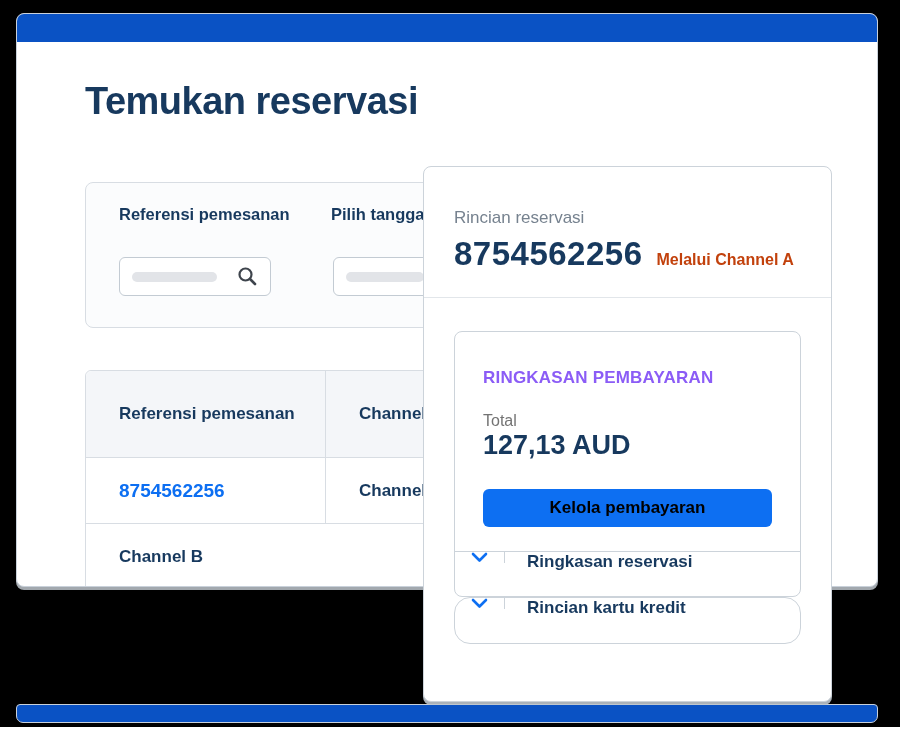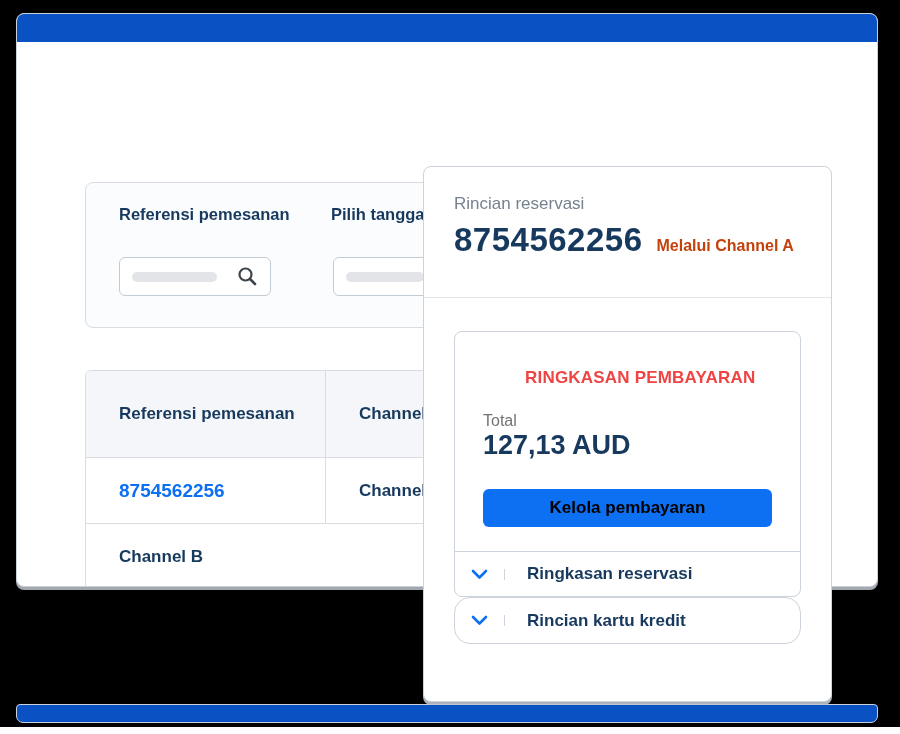--- a/index.html
+++ b/index.html
@@ -51,57 +51,58 @@
   .ref-link { font-size:19px; font-weight:600; color:#0d6ff2; text-decoration:none; white-space:nowrap; }
   .cha-text { font-size:17px; font-weight:600; color:#17395e; white-space:nowrap; }
 
   
   .panel {
     position:absolute; left:423px; top:166px; width:409px; height:536px; z-index:10;
     background:#ffffff; border:1px solid #ccd3da; border-radius:8px;
     box-shadow:0 3px 0 rgba(190,197,205,.9);
   }
   .panel-head { padding:27px 30px 0 30px; height:131px; border-bottom:1px solid #e2e6ea; }
-  .eyebrow { font-size:17px; color:#76828f; }
+  .eyebrow { font-size:17px; color:#76828f;margin-top:14px; }
   .ref-row { display:flex; align-items:baseline; gap:14px; margin-top:7px; }
   .ref-big { font-size:33px; font-weight:bold; color:#17395e; letter-spacing:.5px; }
   .ref-via { font-size:16px; font-weight:600; color:#c2410c; white-space:nowrap; }
   .panel-body { padding:33px 30px 0 30px; }
 
   .pay-card { border:1px solid #ccd3da; border-radius:8px; background:#fff; }
   .pay-inner { padding:36px 28px 24px 28px; }
-  .pay-heading { font-size:17px; font-weight:bold; color:#ef4444; letter-spacing:.2px;margin-left:42px; }
+  .pay-heading { font-size:17px; font-weight:bold; color:#8b5cf6; letter-spacing:.2px; }
   .total-label { margin-top:24px; font-size:16px; color:#737373; }
   .total-value { margin-top:0; font-size:27px; font-weight:bold; color:#17395e; }
   .manage-btn {
     margin-top:28px; width:100%; height:38px; border:none; border-radius:6px;
     background:#0d6ff2; color:#000000; font-size:17px; font-weight:bold;
     font-family:"Liberation Sans","DejaVu Sans",sans-serif; cursor:pointer;
   }
-  .acc-row { display:flex; align-items:center; height:45px; cursor:pointer; }
+  .acc-row { display:flex; align-items:flex-start; height:45px; cursor:pointer; }
   .acc-row.attached { border-top:1px solid #ccd3da; }
   .acc-chevron-cell { width:50px; border-right:1px solid #ccd3da; display:flex; align-items:center; justify-content:center; }
   .acc-label { display:flex; align-items:center; padding-left:22px; font-size:17px; font-weight:bold; color:#17395e; white-space:nowrap; }
   .acc-card { border:1px solid #ccd3da; border-radius:16px; background:#fff; overflow:hidden; }
 
   
   .footer-bar {
     position:absolute; left:16px; top:704px; width:862px; height:19px;
     background:#0a52c4; border:1px solid #c9d1da; border-radius:4px 4px 7px 7px;
   }
   .bottom-strip { position:absolute; left:0; top:727px; width:900px; height:7px; background:#ffffff; }
 </style>
 </head>
 <body>
 
 <div class="stage">
 
   <div class="window">
     <div class="window-bar"></div>
 
+    <div class="page-title">Temukan reservasi</div>
 
     <div class="search-card">
       <div class="field f1">
         <span class="field-label">Referensi pemesanan</span>
       </div>
       <div class="field f2">
         <span class="field-label">Pilih tanggal</span>
       </div>
 
       <div class="input i1">

